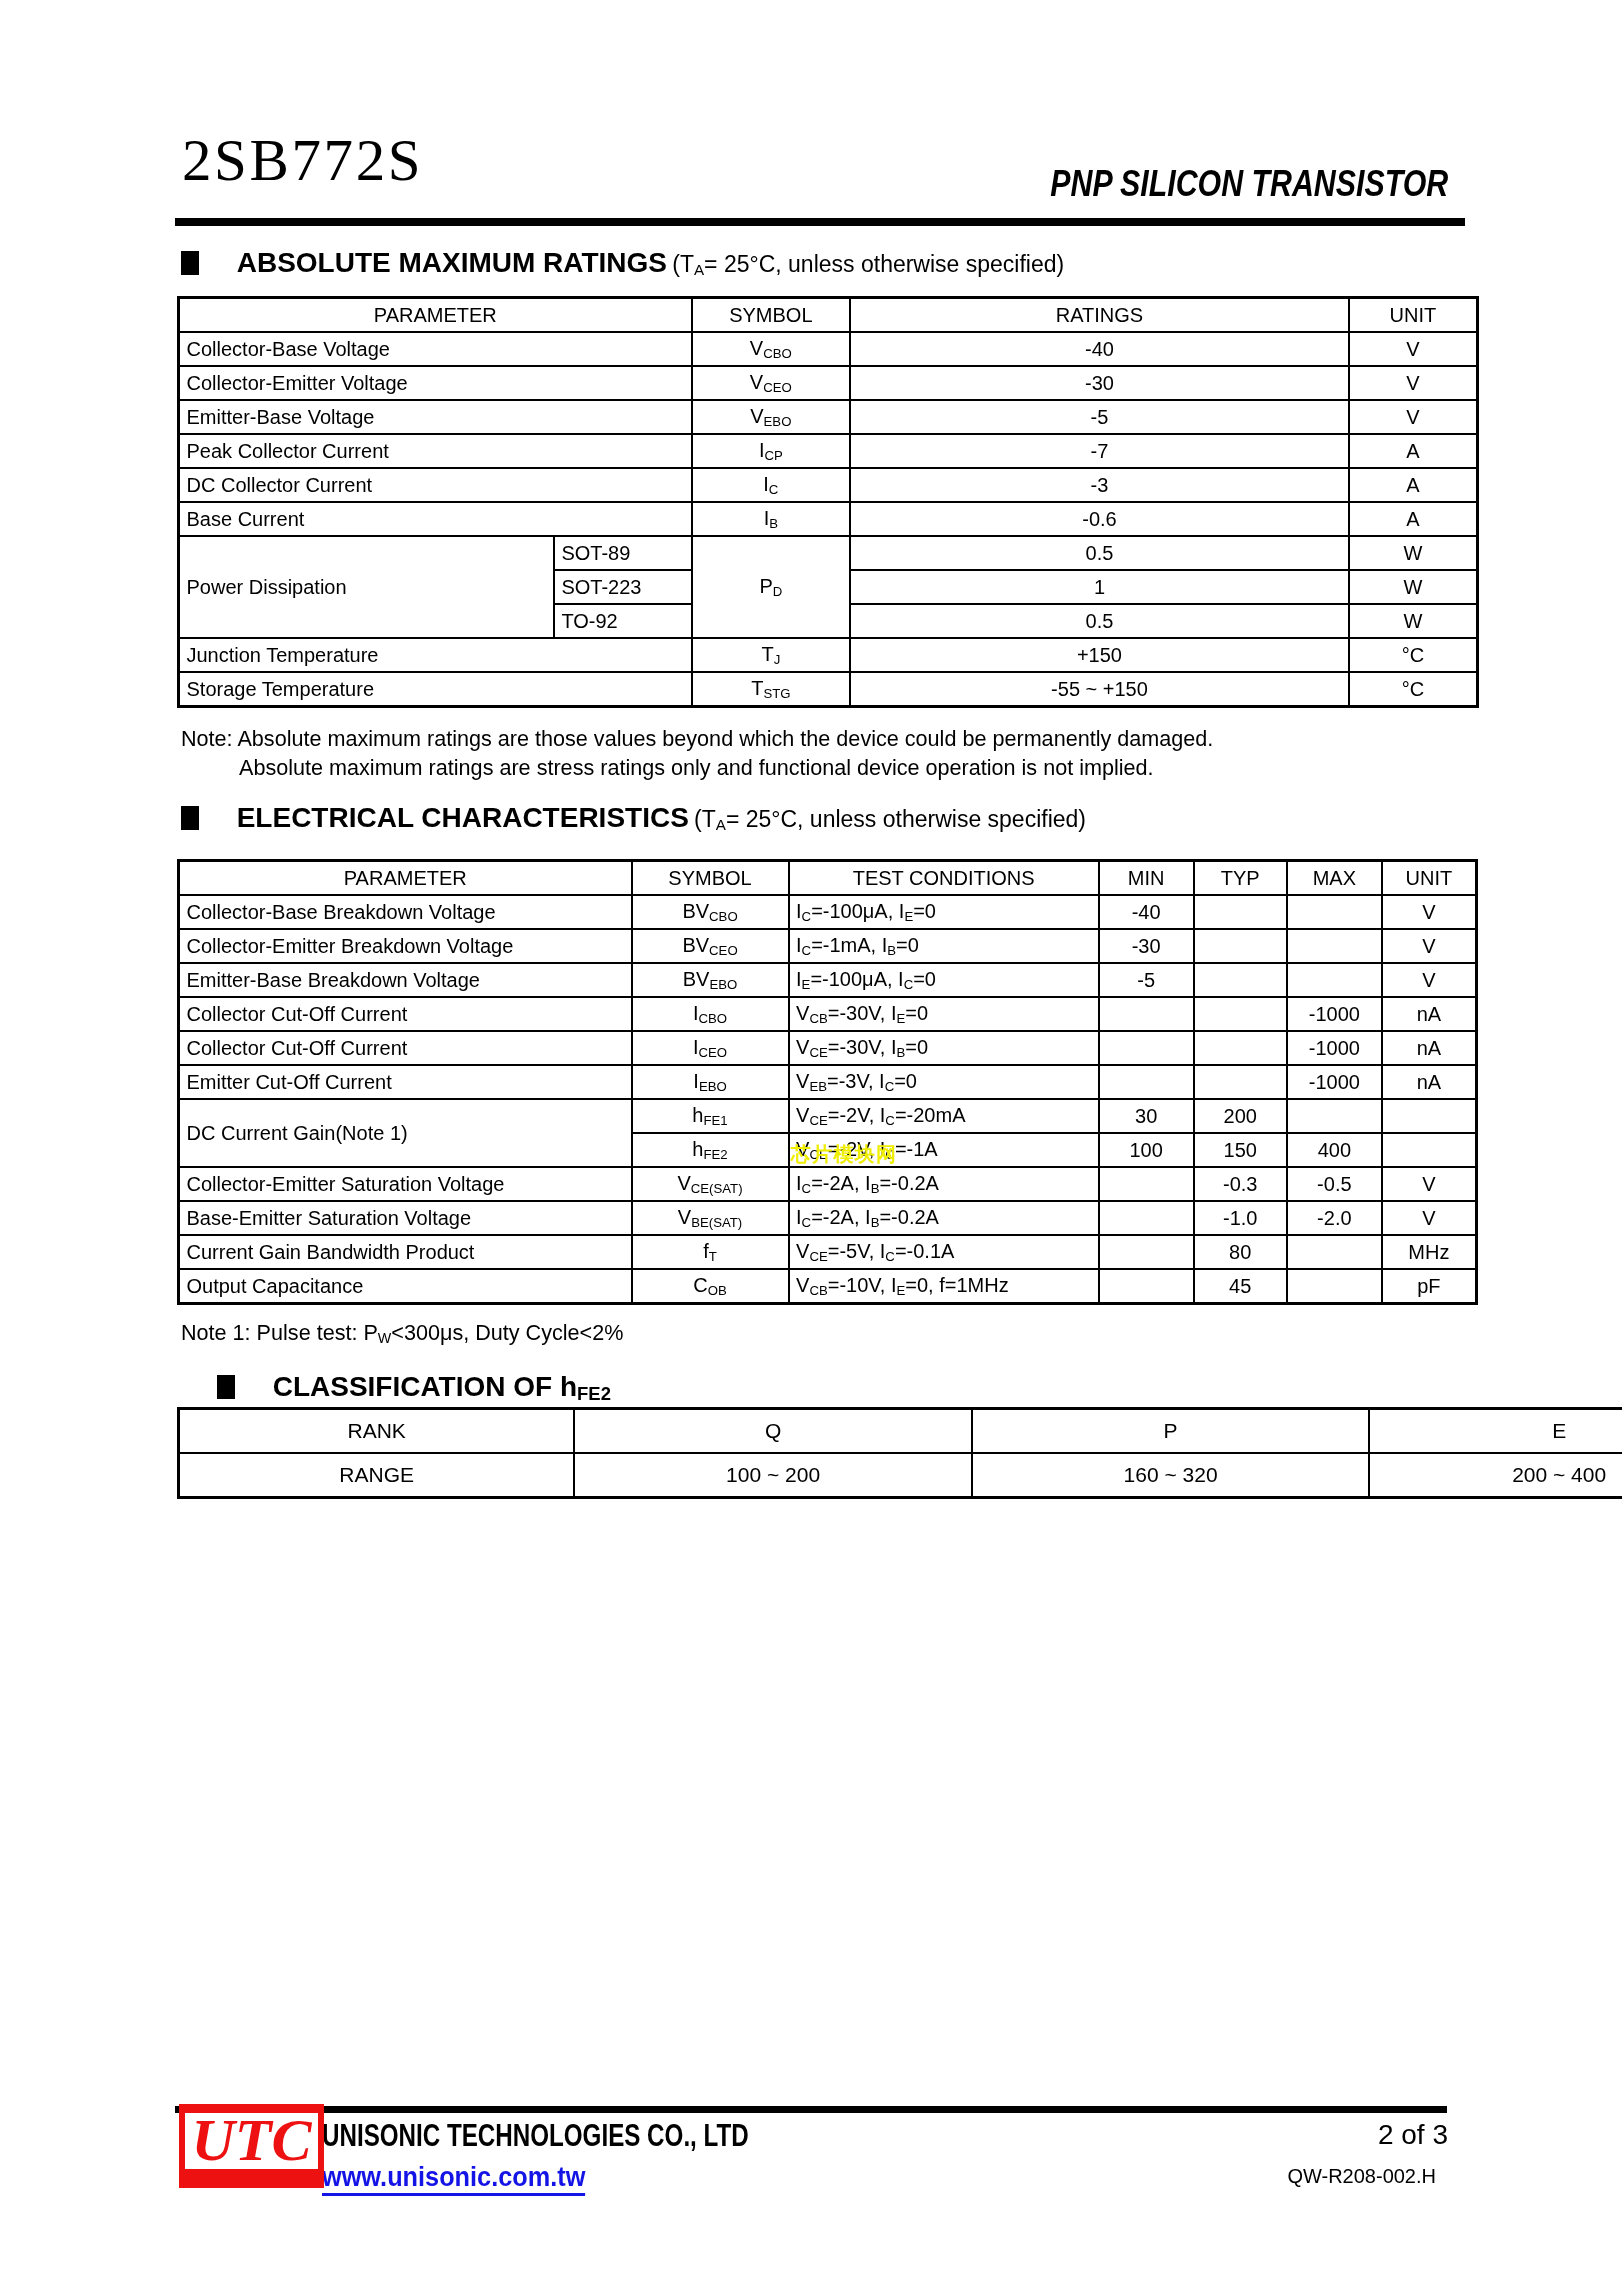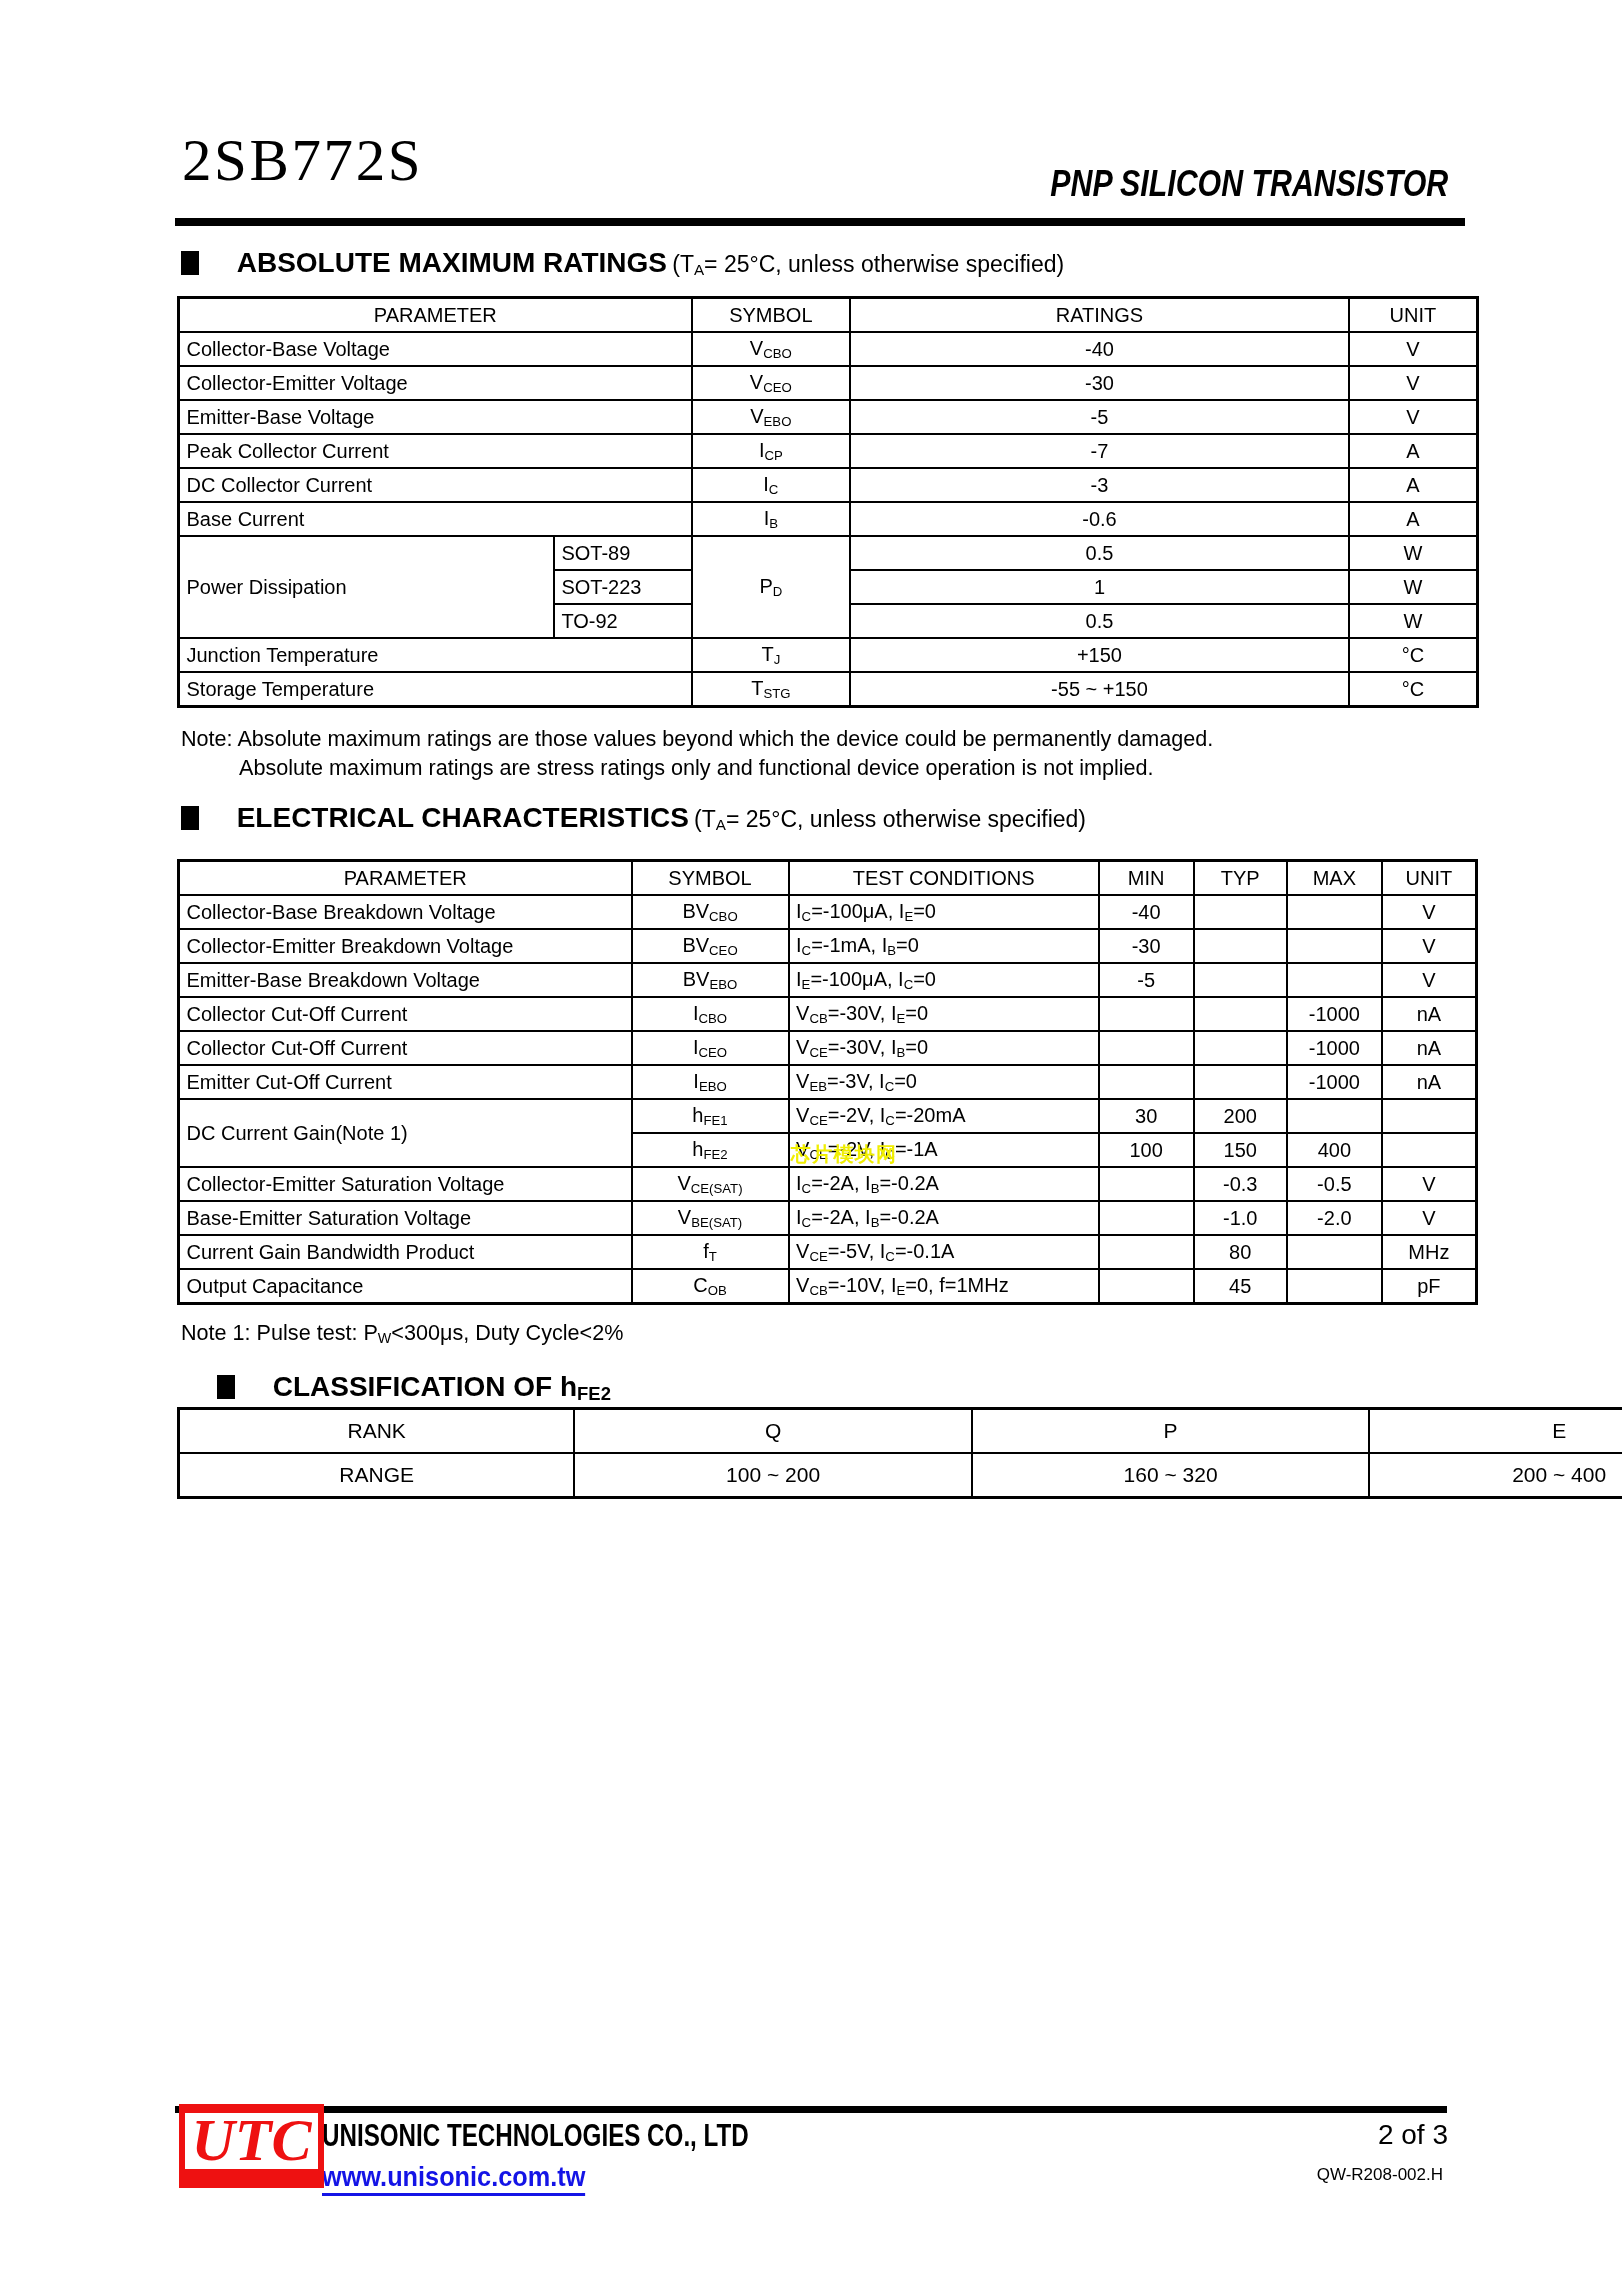--- a/index.html
+++ b/index.html
@@ -93,21 +93,21 @@
   .website{
     position:absolute;left:322px;top:2163px;
     font-size:27.5px;font-weight:bold;line-height:1;color:var(--link-blue);
     border-bottom:3.3px solid var(--link-blue);padding-bottom:2.6px;text-decoration:none;
     transform:scaleX(0.92);transform-origin:left center;white-space:nowrap;
   }
   .page-num{
     position:absolute;right:175px;top:2121px;font-size:28px;line-height:1;
   }
   .doc-code{
-    position:absolute;right:180px;top:2166px;font-size:17px;line-height:1;
+    position:absolute;right:187px;top:2166px;font-size:20px;line-height:1;
   }
 </style>
 </head>
 <body>
 
 <div class="part-number">2SB772S</div>
 <div class="subtitle">PNP SILICON TRANSISTOR</div>
 <div class="header-rule"></div>
 
 <div class="sec" style="top:249px;">

